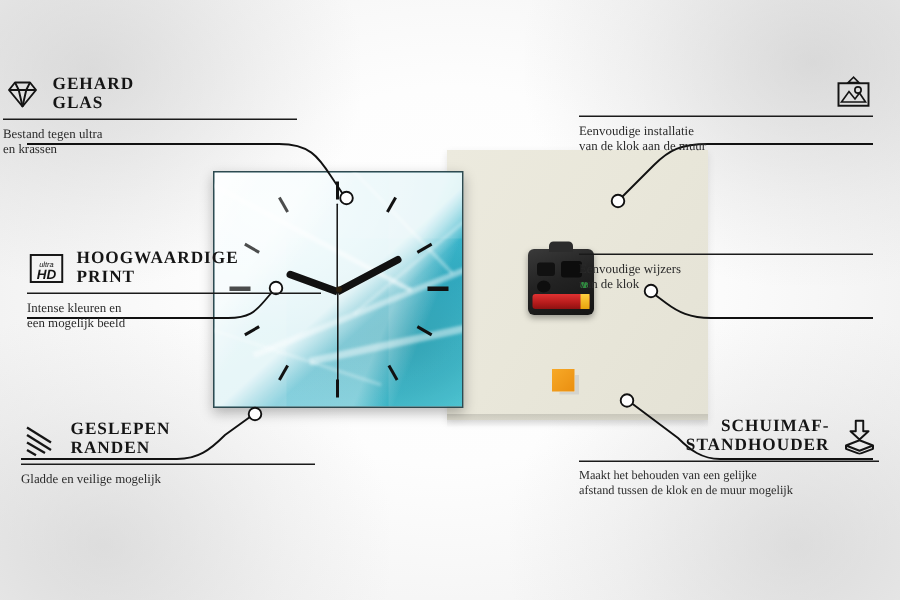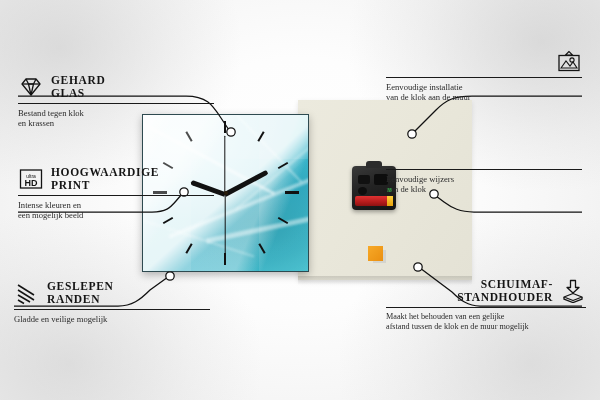--- a/index.html
+++ b/index.html
@@ -35,21 +35,21 @@
     letter-spacing:.65px;color:#151515;text-transform:uppercase;
     white-space:pre-line;
   }
   .feature.right .ttl{text-align:right;}
   .rule{height:1px;background:#1a1a1a;margin:3px 0 4px 0;width:100%;}
   .desc{
     font-family:"Liberation Serif", serif;
     font-size:8.6px;line-height:10.4px;color:#2b2b2b;white-space:pre-line;
   }
   .feature.right .desc{text-align:left;}
-  .ico{flex:0 0 auto;width:26px;height:24px;display:block;}
+  .ico{flex:0 0 auto;width:26px;height:24px;display:block;font-style:italic;}
 
   
   #photo{position:absolute;left:130px;top:96px;width:212px;height:192px;}
   .wall{
     position:absolute;left:168px;top:4px;width:174px;height:180px;
     background:linear-gradient(125deg,#eceade 0%,#e9e7da 45%,#e4e2d5 100%);
     box-shadow:0 2px 5px rgba(0,0,0,.10);
   }
   .wallshadow{
     position:absolute;left:168px;top:180px;width:174px;height:9px;
@@ -171,38 +171,38 @@
     <path d="M582,212 H474 C460,212 452,208 444,202 L436,196"></path>
     <path d="M582,306 H480 C468,306 460,300 452,292 L420,268"></path>
     <circle cx="231" cy="132" r="4.2"></circle>
     <circle cx="184" cy="192" r="4.2"></circle>
     <circle cx="170" cy="276" r="4.2"></circle>
     <circle cx="412" cy="134" r="4.2"></circle>
     <circle cx="434" cy="194" r="4.2"></circle>
     <circle cx="418" cy="267" r="4.2"></circle>
   </svg>
 
-  <div class="feature left" style="left:18px;top:50px;margin-top:24px;">
+  <div class="feature left" style="left:2px;top:50px;">
     <div class="head">
       <span class="ico">
         <svg viewBox="0 0 26 24" width="26" height="24">
           <g fill="none" stroke="#141414" stroke-width="1.3" stroke-linejoin="round">
             <path d="M4,9 L8,4 H18 L22,9 L13,20 Z"></path>
             <path d="M4,9 H22"></path>
               <path d="M8,4 L10.5,9 L13,20"></path>
               <path d="M18,4 L15.5,9 L13,20"></path>
             <path d="M10.5,9 H15.5"></path>
           </g>
         </svg>
       </span>
       <span class="ttl">GEHARD
 GLAS</span>
     </div>
     <div class="rule"></div>
-    <div class="desc">Bestand tegen klok
+    <div class="desc">Bestand tegen ultra
 en krassen</div>
   </div>
 
   <div class="feature left" style="left:18px;top:166px;">
     <div class="head">
       <span class="ico">
         <svg viewBox="0 0 26 24" width="26" height="24">
           <rect x="2.5" y="3" width="21" height="18" fill="none" stroke="#141414" stroke-width="1.3"></rect>
           <text x="13" y="11" font-family="Liberation Sans, sans-serif" font-size="5" text-anchor="middle" fill="#141414">ultra</text>
           <text x="13" y="19" font-family="Liberation Sans, sans-serif" font-size="9" font-weight="bold" text-anchor="middle" fill="#141414">HD</text>

